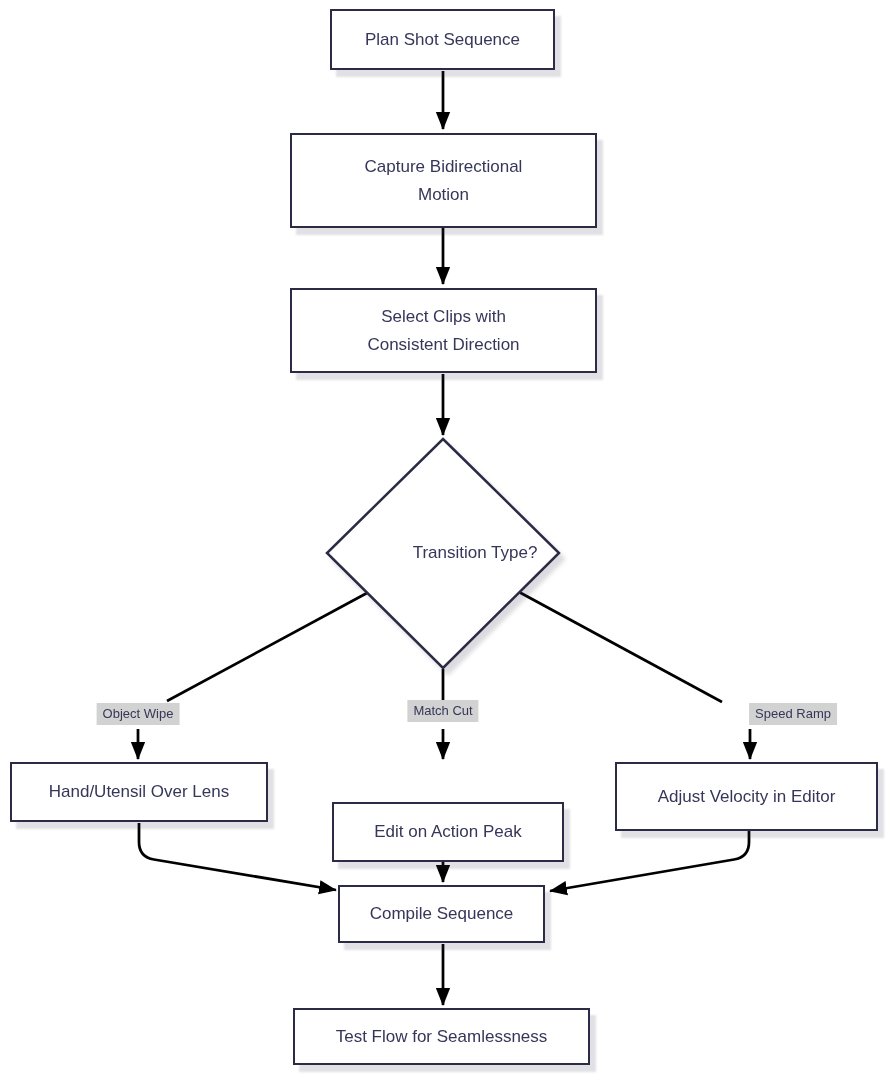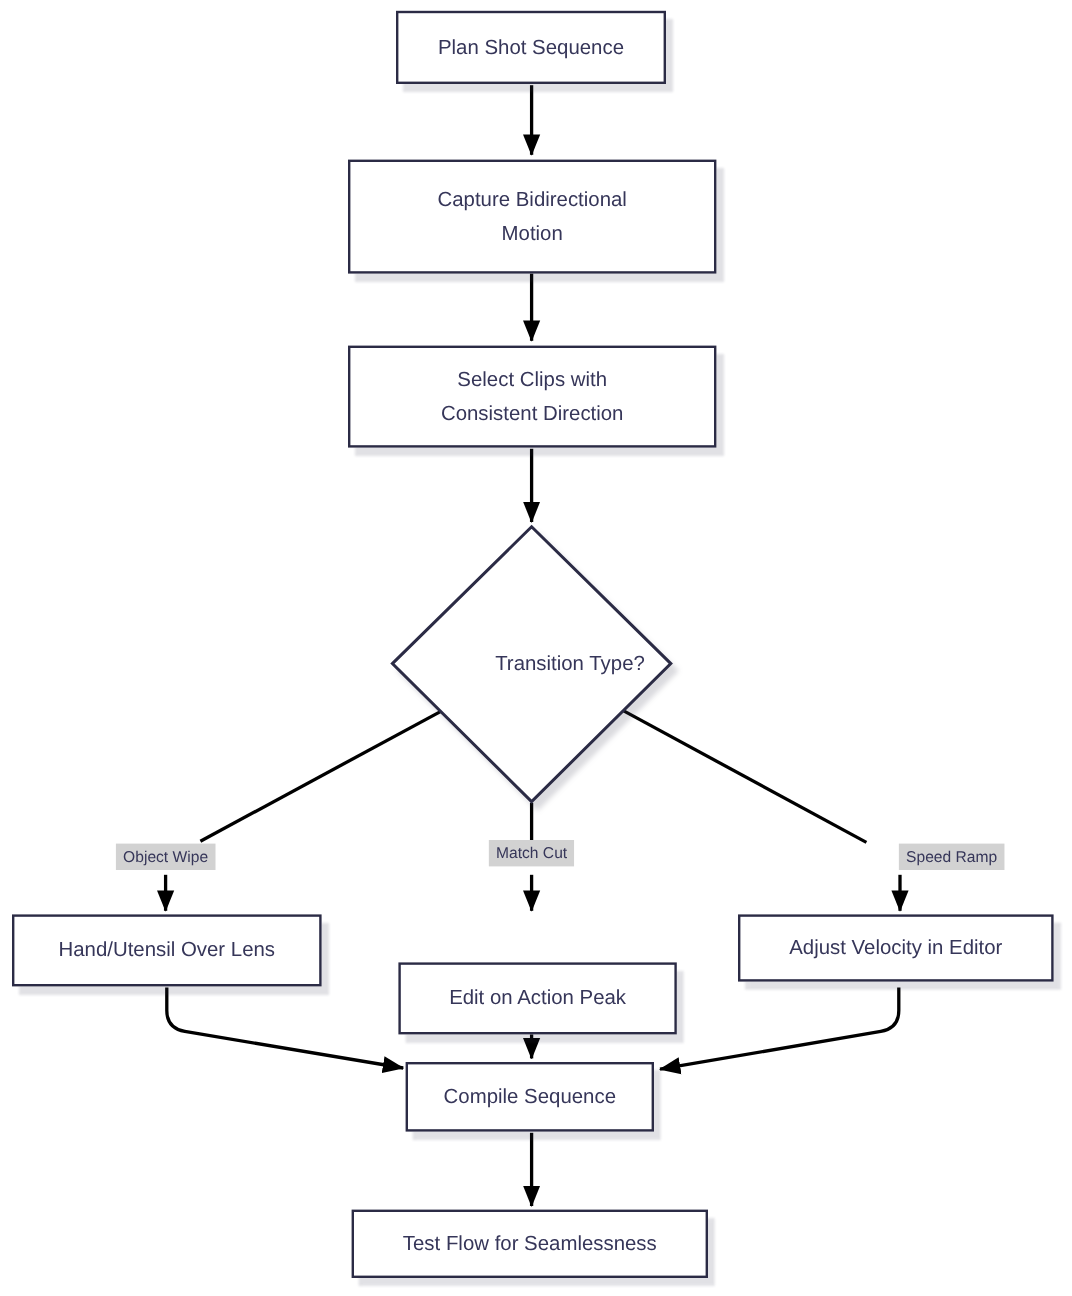--- a/index.html
+++ b/index.html
@@ -125,21 +125,21 @@
   <div class="edge-label" style="left:749px; top:703px;margin-left:44px;">Speed Ramp</div>
 
   <div class="node" style="left:10px; top:762px; width:258px; height:60px;">
     <span class="txt">Hand/Utensil Over Lens</span>
   </div>
 
   <div class="node" style="left:332px; top:802px; width:232px; height:60px;">
     <span class="txt">Edit on Action Peak</span>
   </div>
 
-  <div class="node" style="left:615px; top:762px; width:263px; height:56px;">
+  <div class="node" style="left:615px; top:762px; width:263px; height:69px;">
     <span class="txt">Adjust Velocity in Editor</span>
   </div>
 
   <div class="node" style="left:293px; top:1008px; width:297px; height:57px;">
     <span class="txt">Test Flow for Seamlessness</span>
   </div>
 
   <div class="node" style="left:338px; top:885px; width:207px; height:58px;">
     <span class="txt">Compile Sequence</span>
   </div>

